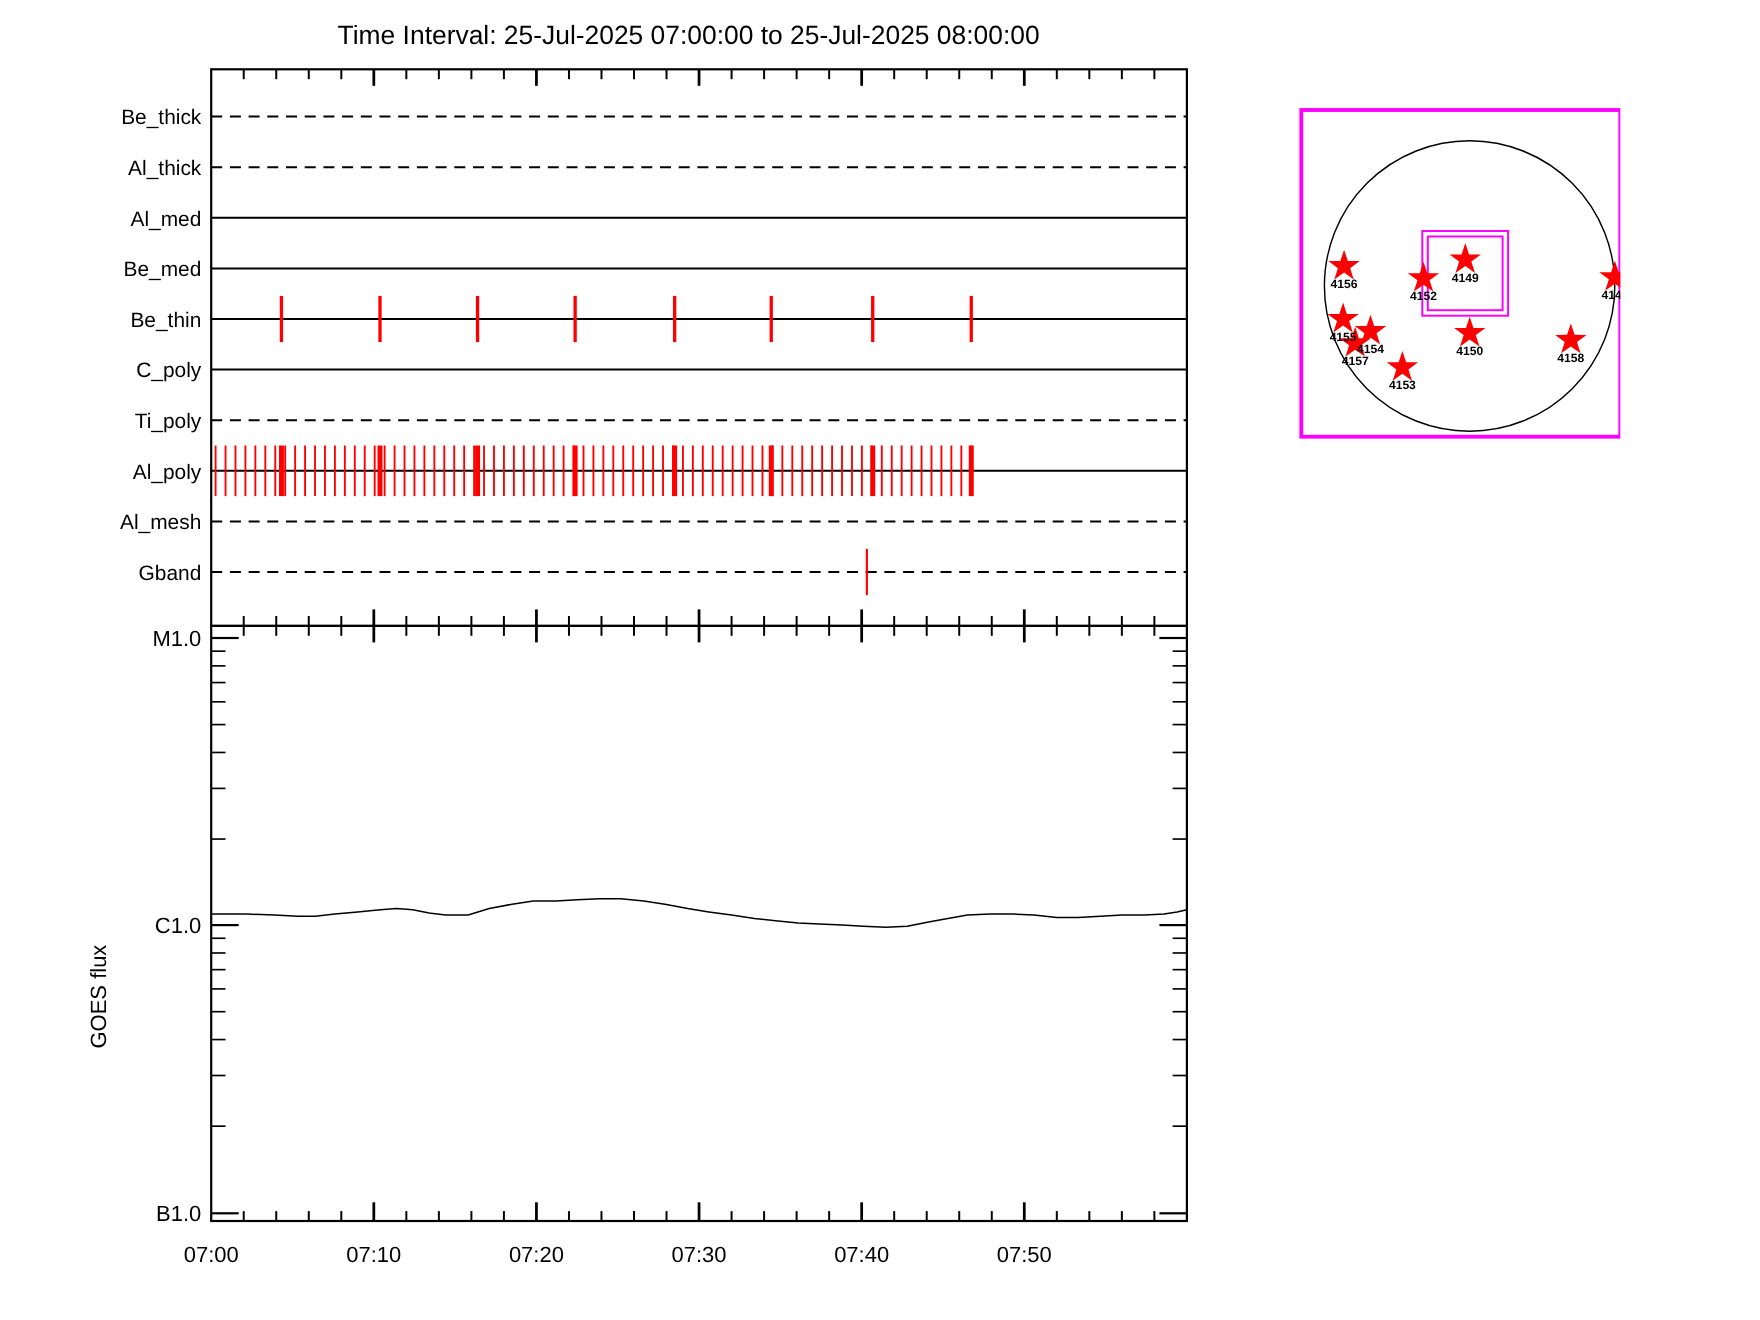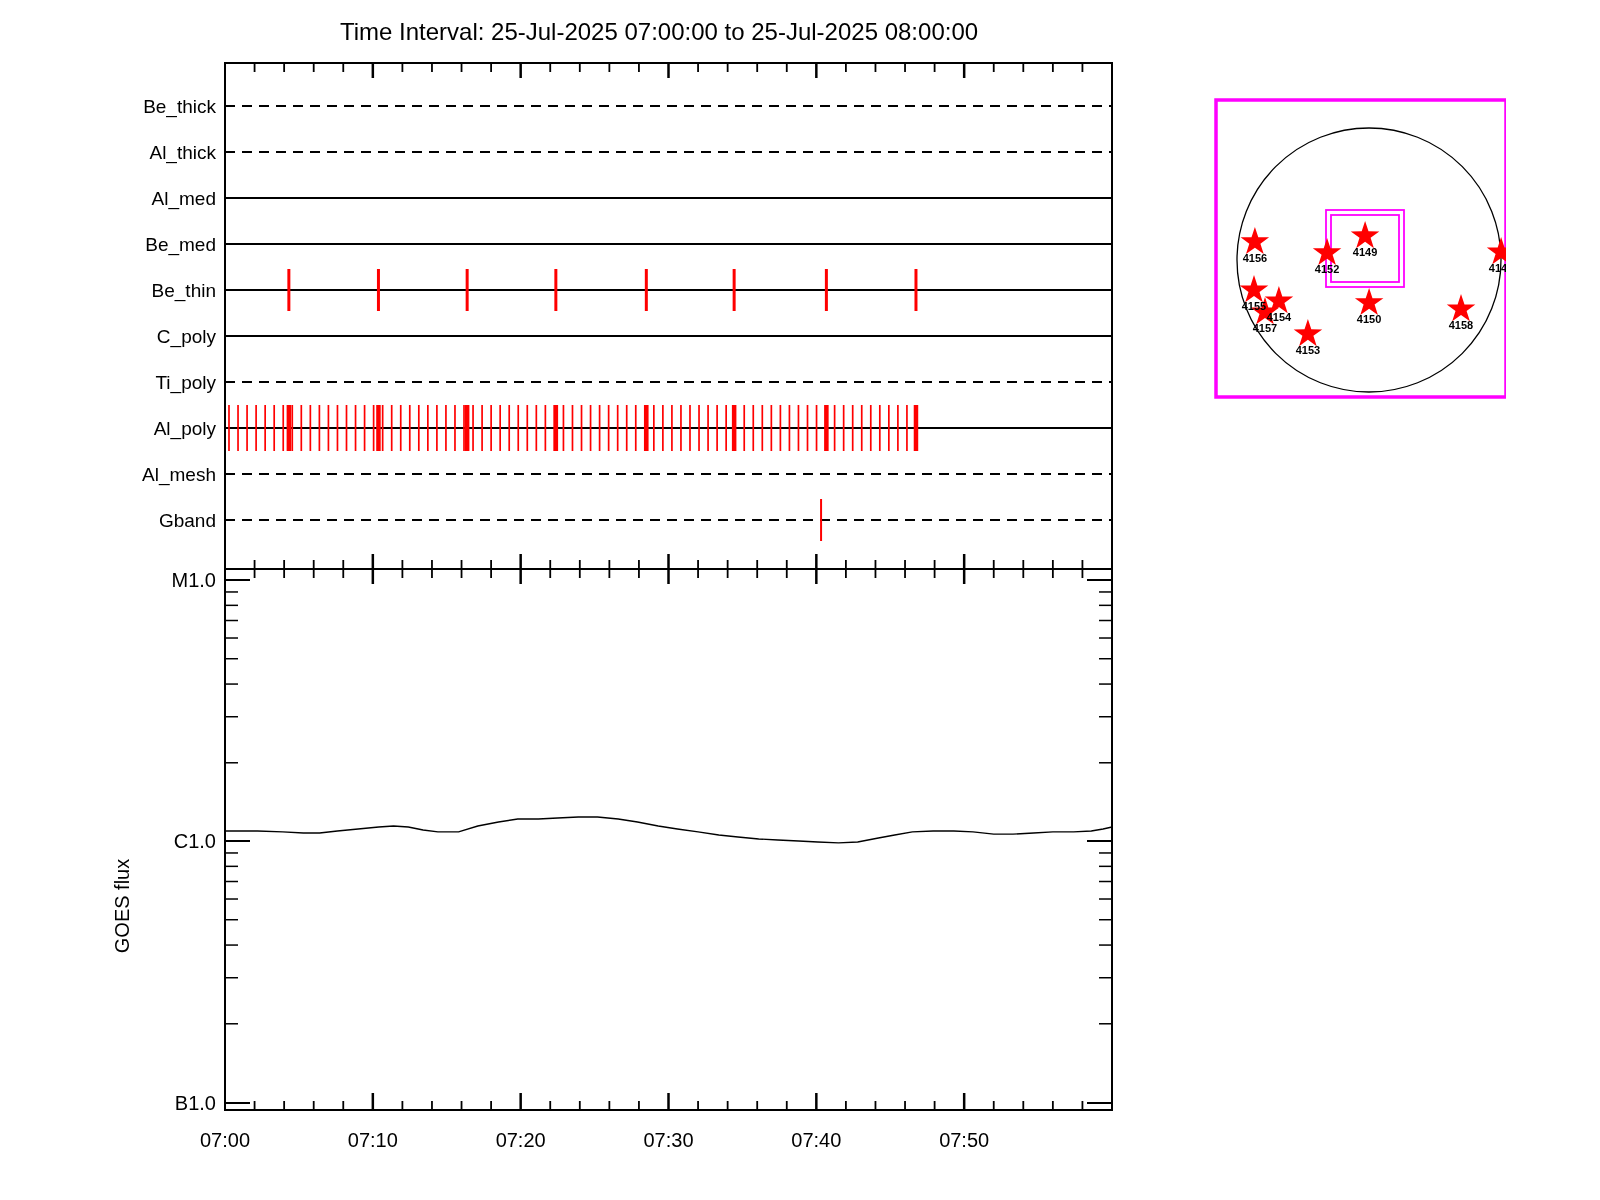--- a/index.html
+++ b/index.html
@@ -1,17 +1,17 @@
 <!DOCTYPE html>
 <html><head>
 <meta charset="utf-8">
 <style>
   html,body{margin:0;padding:0;background:#ffffff;}
   #stage{position:relative;width:1473px;height:1200px;background:#ffffff;overflow:hidden;
-         font-family:"Liberation Sans",sans-serif;margin-left:33px;}
+         font-family:"Liberation Sans",sans-serif;}
   svg text{font-family:"Liberation Sans",sans-serif;fill:#000;}
 </style>
 </head>
 <body>
 
 <div id="stage">
   <svg id="plot" width="1600" height="1200" viewBox="0 0 1600 1200">
     <text id="plot-title" x="626" y="40" text-anchor="middle" font-size="24">Time Interval: 25-Jul-2025 07:00:00 to 25-Jul-2025 08:00:00</text>
     <text transform="translate(96,906) rotate(-90)" text-anchor="middle" font-size="20">GOES flux</text>
     <g id="gen">

